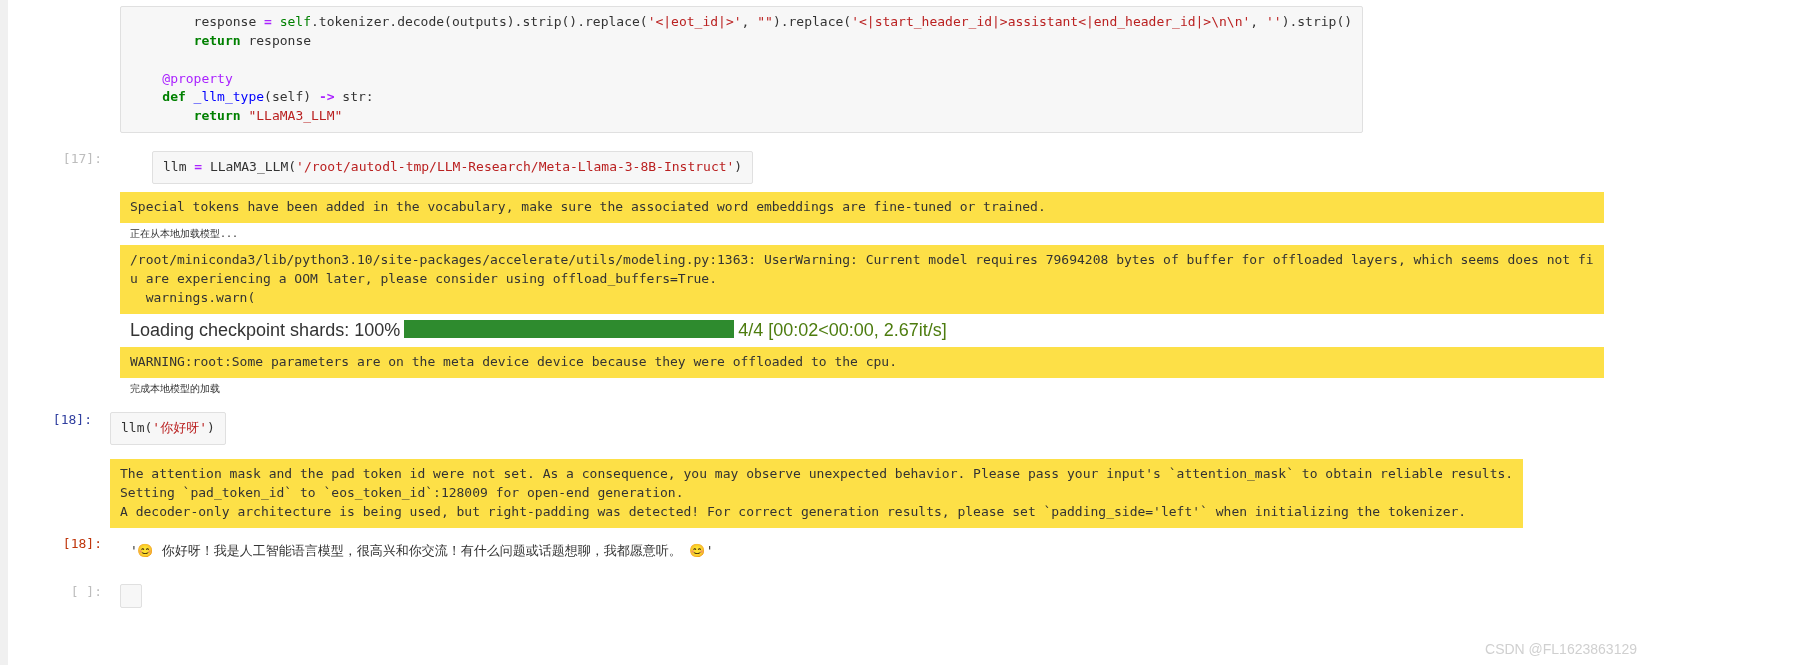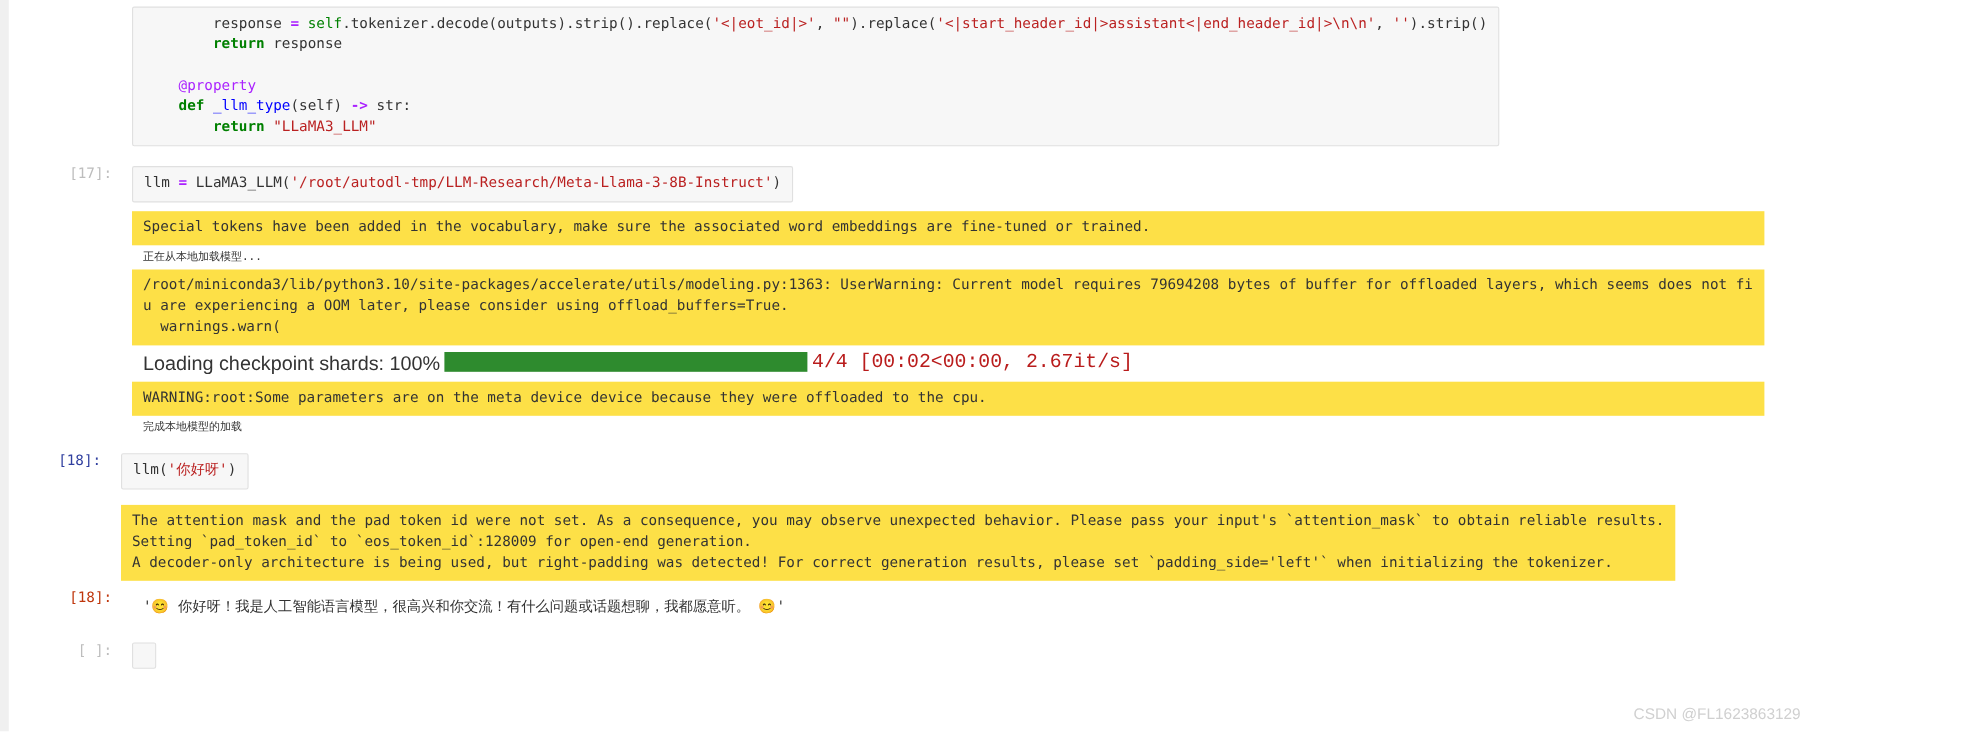--- a/index.html
+++ b/index.html
@@ -56,21 +56,21 @@
       padding: 4px 10px;
       font-size: 18px;
     }
     .progress-label { font-family: -apple-system, sans-serif; }
     .progress-bar-bg {
       width: 330px; height: 18px;
       background: #2e8b2e;
       position: relative;
     }
     .progress-bar-bg.full { background: #2e8b2e; }
-    .progress-meta { font-family: Liberation Mono, monospace; color: #b91c1c; }
+    .progress-meta { font-family: Liberation Sans, sans-serif; color: #4d7c0f; }
     .result-text {
       padding: 6px 10px;
       font-family: "Consolas", "Monaco", monospace;
       font-size: 13px;
     }
     .sel-bar {
       width: 6px;
       background: #42A5F5;
       flex-shrink: 0;
       margin-right: 4px;
@@ -116,21 +116,21 @@
 
 <span><span>    </span><span class="tok-deco">@property</span></span>
 <span><span>    </span><span class="tok-kw">def</span><span class="tok-fn"> _llm_type</span><span>(self) </span><span class="tok-op">-&gt;</span><span> str:</span></span>
 <span><span>        </span><span class="tok-kw">return</span><span class="tok-str"> "LLaMA3_LLM"</span></span></div>
       </div>
     </div>
   </div>
 
   <div class="cell-wrapper">
     <div class="sel-bar hidden"></div>
-    <div class="cell-container" style="margin-top:6px;">
+    <div class="cell-container" style="margin-top:6px;gap:32px;">
       <div class="prompt-col grey">[17]:</div>
       <div class="cell-body">
         <div class="code-input"><span>llm </span><span class="tok-op">=</span><span> LLaMA3_LLM(</span><span class="tok-str">'/root/autodl-tmp/LLM-Research/Meta-Llama-3-8B-Instruct'</span><span>)</span></div>
       </div>
     </div>
   </div>
 
   <div class="cell-wrapper">
     <div class="sel-bar hidden"></div>
     <div class="cell-container">

